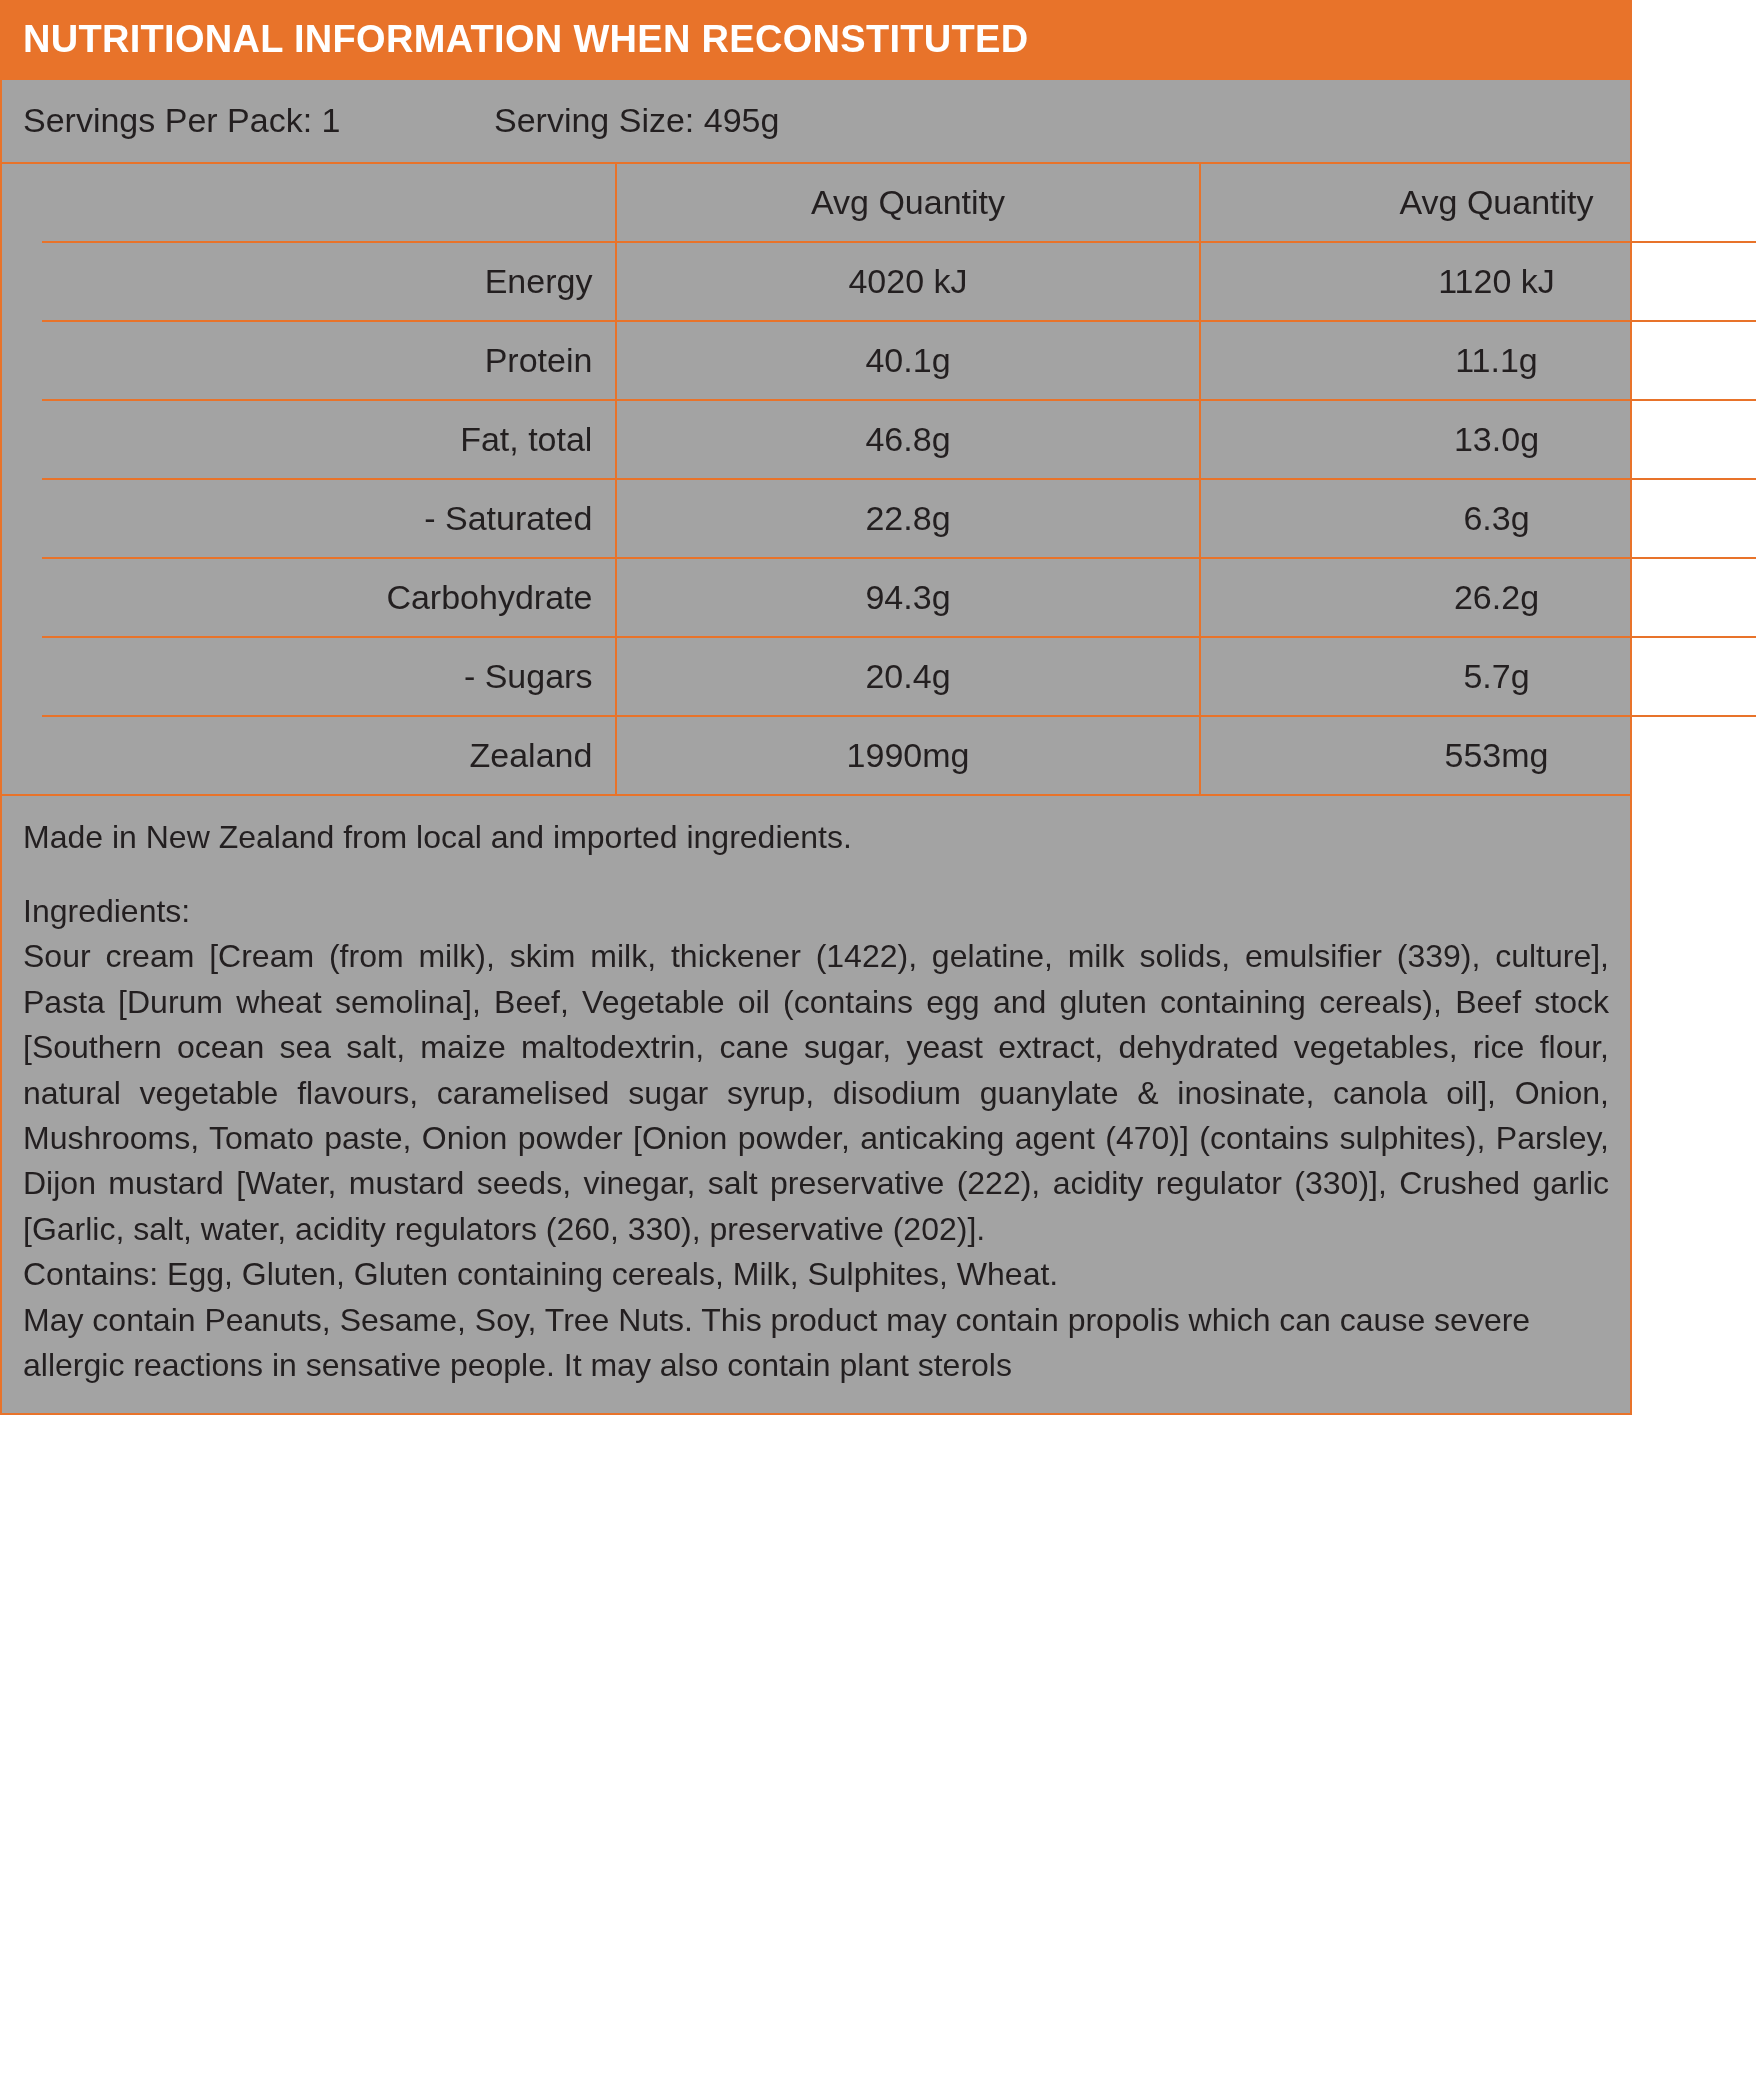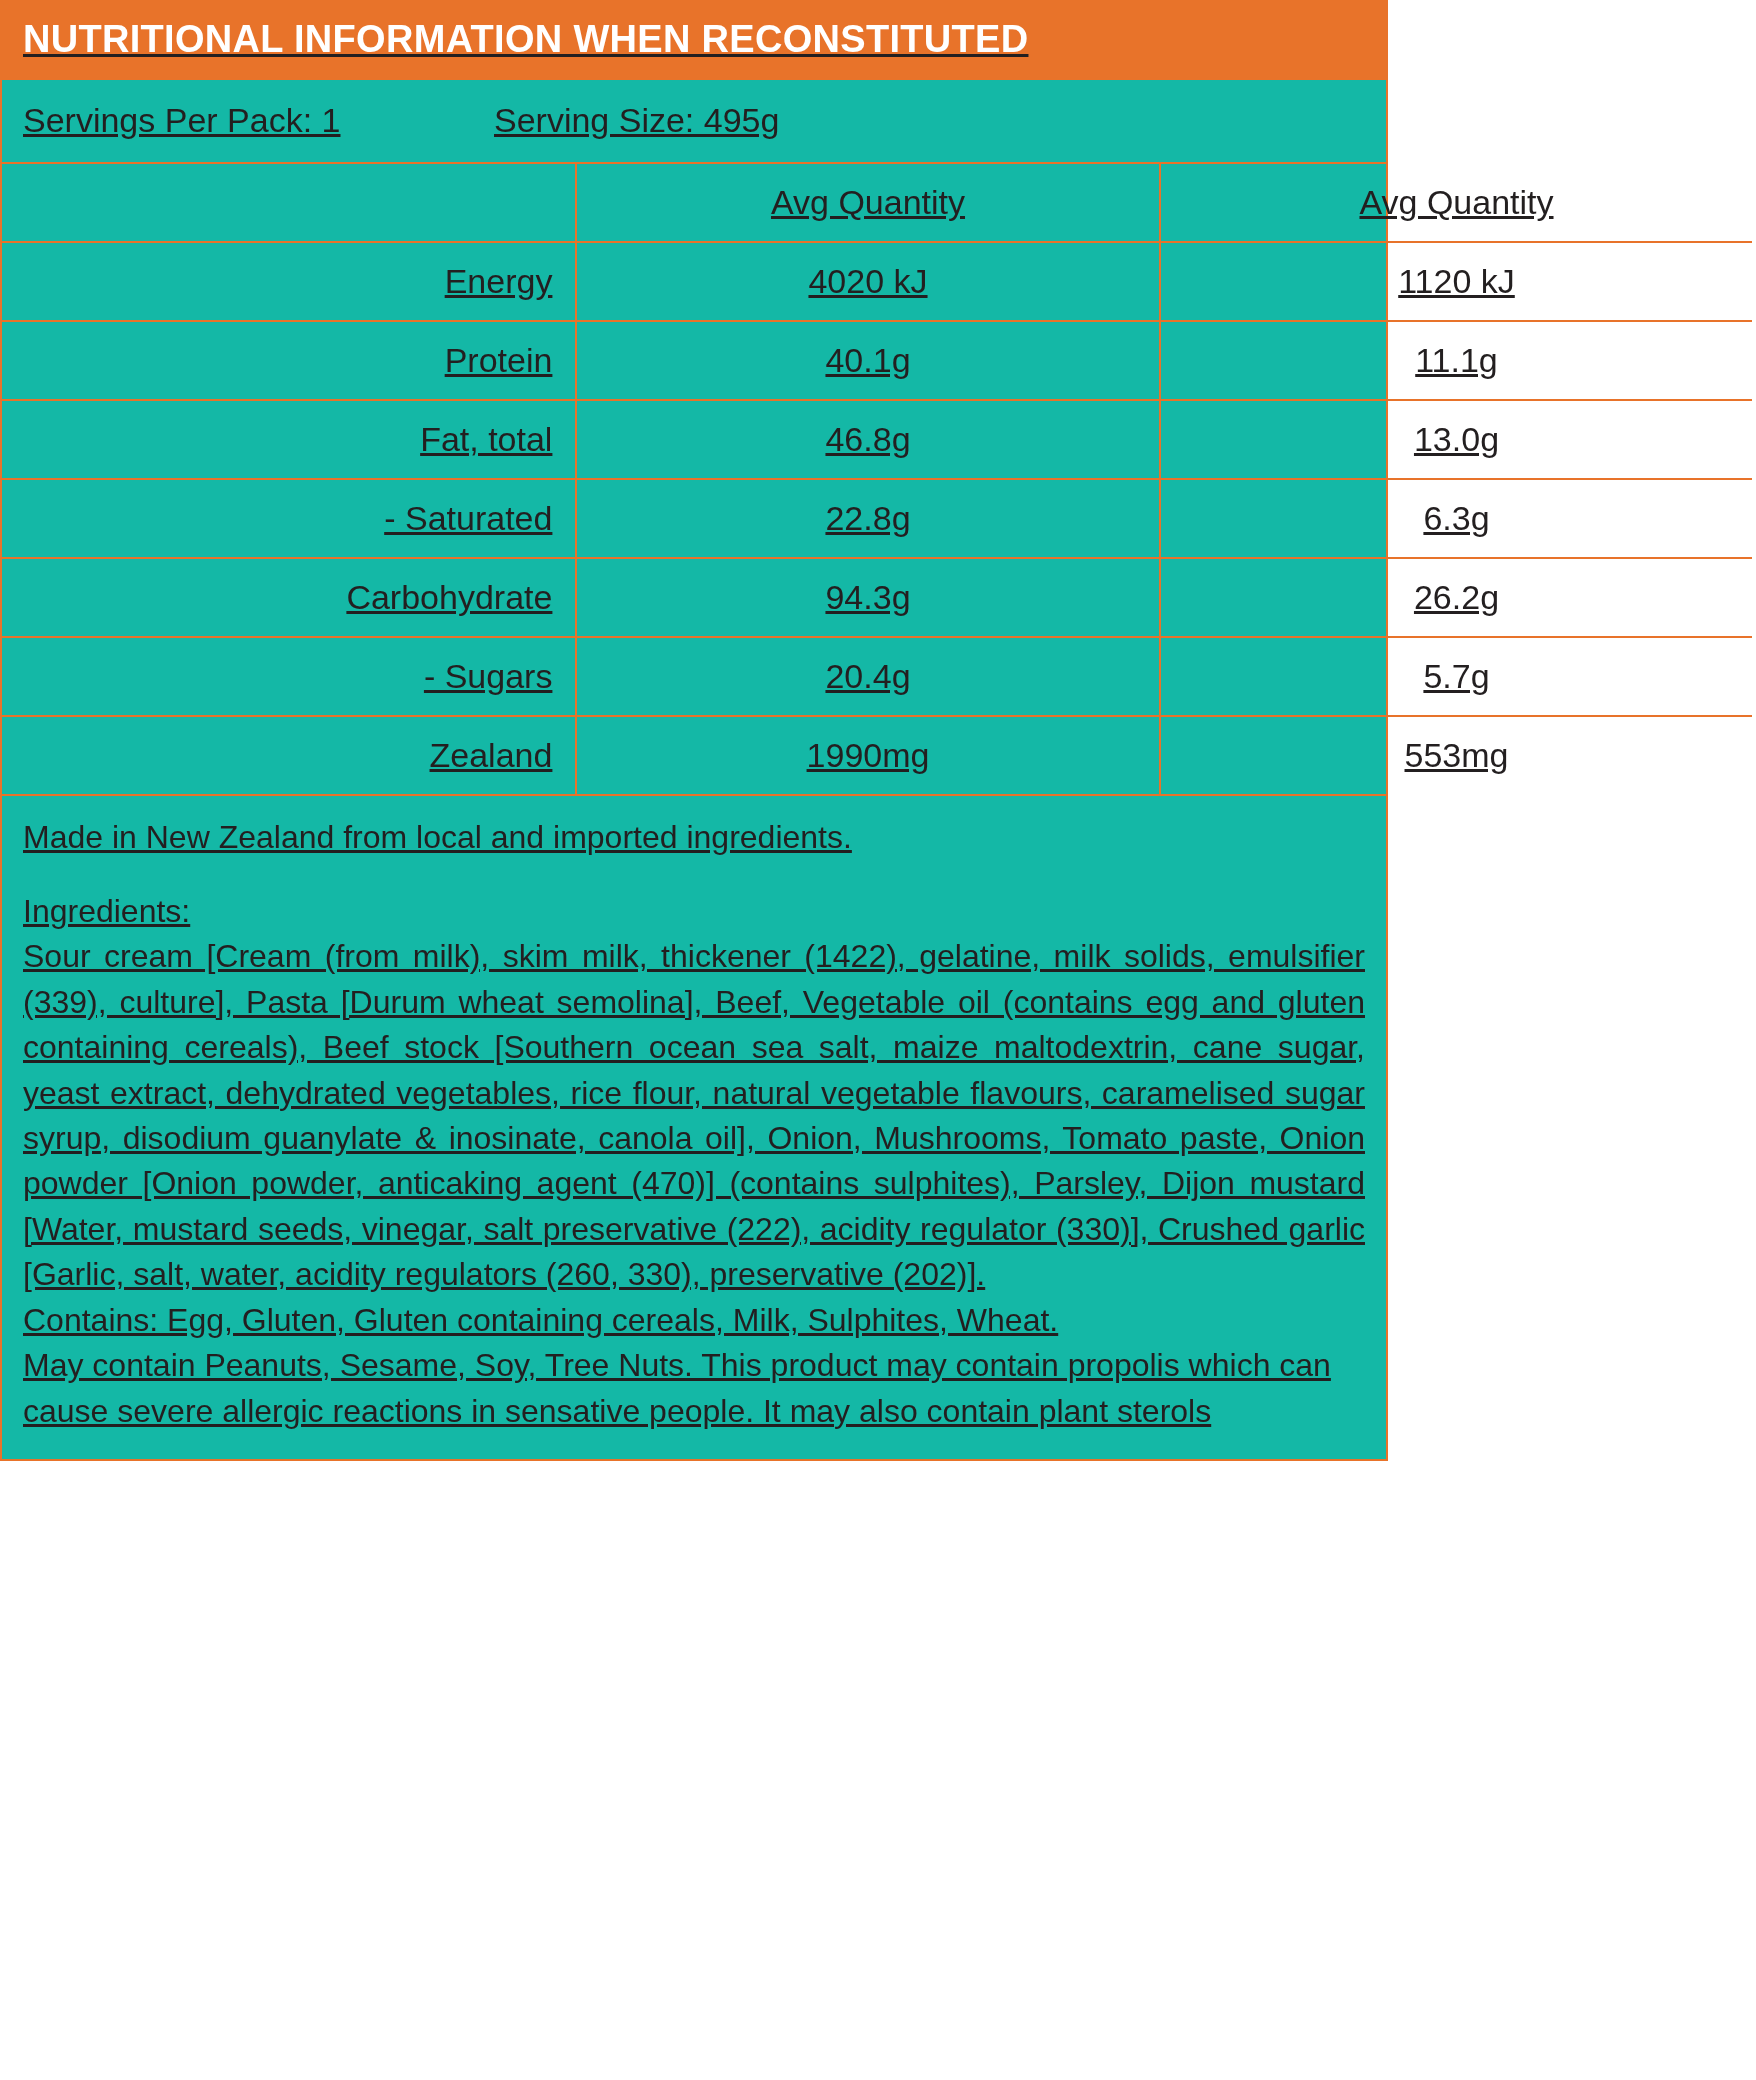--- a/index.html
+++ b/index.html
@@ -8,25 +8,24 @@
     background: #ffffff;
   }
   body {
     width: 1756px;
     font-family: "Liberation Sans", sans-serif;
     color: #231f20;
     -webkit-font-smoothing: antialiased;
   }
 
   .panel {
-    width: 1388px;
+    width: 1632px;
     box-sizing: border-box;
     border: 2.8px solid #e8732a;
-    background: #14b8a6;
-    text-decoration: underline;
+    background: #a3a3a3;
   }
 
   
   .nip-header {
     background: #e8732a;
     color: #ffffff;
     font-weight: bold;
     font-size: 38px;
     letter-spacing: 0.3px;
     padding: 17px 21px 19px 21px;
@@ -66,20 +65,21 @@
   table.nip tr.head-2 td { border-bottom: 2.8px solid #e8732a; }
   table.nip tr:last-child td { border-bottom: none; }
 
   td.val { text-align: center; }
   td.lbl { text-align: right; }
   td.indent { padding-left: 66px; }
   td.empty { }
 
   .table-wrap {
     border-bottom: 2.8px solid #e8732a;
+    padding-left: 40px;
   }
 
   
   .body-block {
     font-size: 32px;
     line-height: 1.42;
     padding: 19px 21px 24.5px 21px;
   }
   .body-block p {
     margin: 0;

